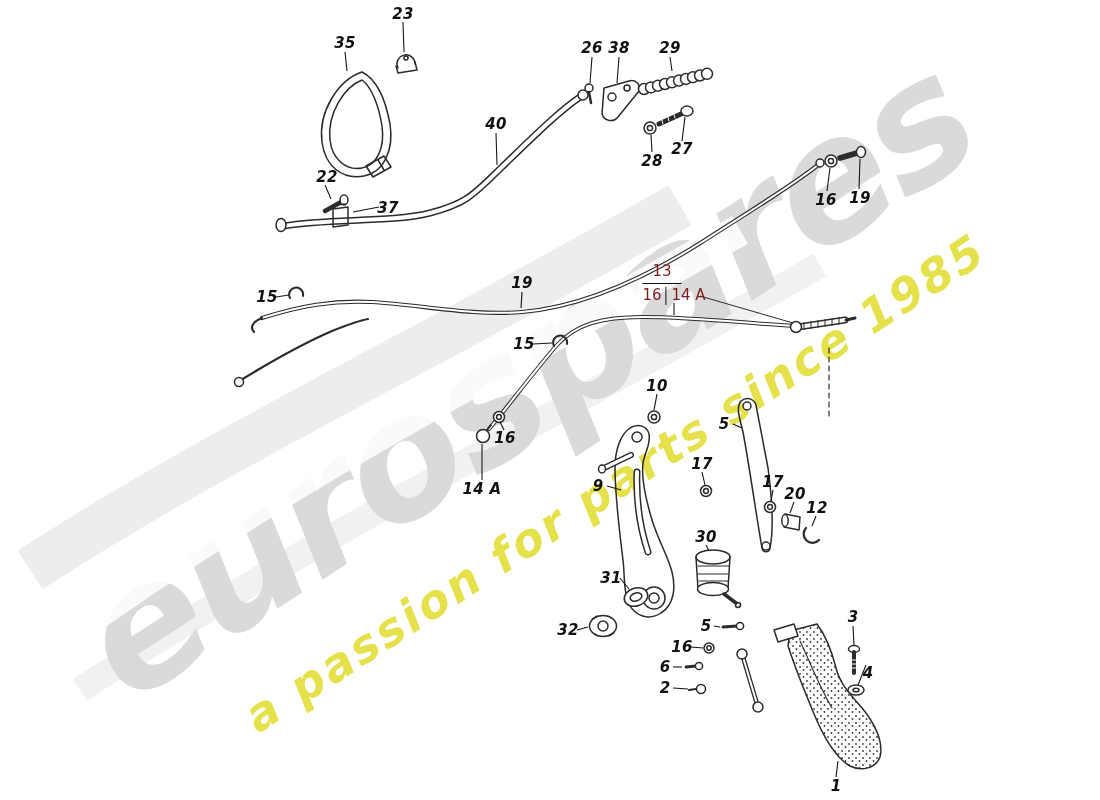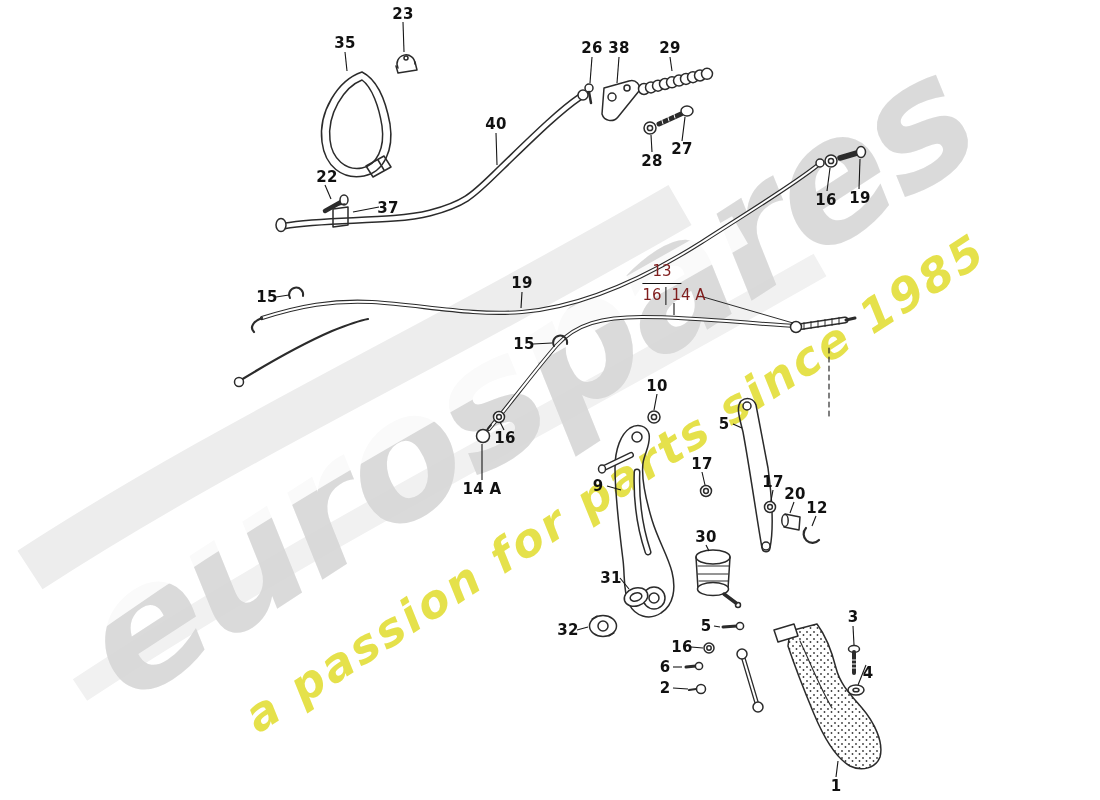--- a/index.html
+++ b/index.html
@@ -5,20 +5,21 @@
   html,body{margin:0;padding:0;background:#ffffff;}
   .stage{
     position:relative;width:1100px;height:800px;background:#ffffff;
     overflow:hidden;font-family:"DejaVu Sans","Liberation Sans",sans-serif;
   }
   .stage svg{position:absolute;left:0;top:0;}
   .label{
     position:absolute;transform:translate(-50%,-50%);
     font-size:15px;font-weight:bold;color:#111;white-space:nowrap;line-height:1;
     letter-spacing:0.3px;
+    font-style:italic;
   }
   .group13{
     position:absolute;transform:translate(-50%,0);
     font-size:15px;font-weight:normal;color:#7f1d1d;line-height:1.15;
   }
   .group13 .g13-top{border-bottom:1.6px solid #111;padding:0 10px 3px 10px;display:inline-block;}
   .group13 .g13-bottom{display:flex;gap:4px;justify-content:center;padding-top:3px;}
   .group13 .g13-bottom span:last-child{border-left:1.4px solid #111;padding-left:5px;}
 </style>
 </head>

